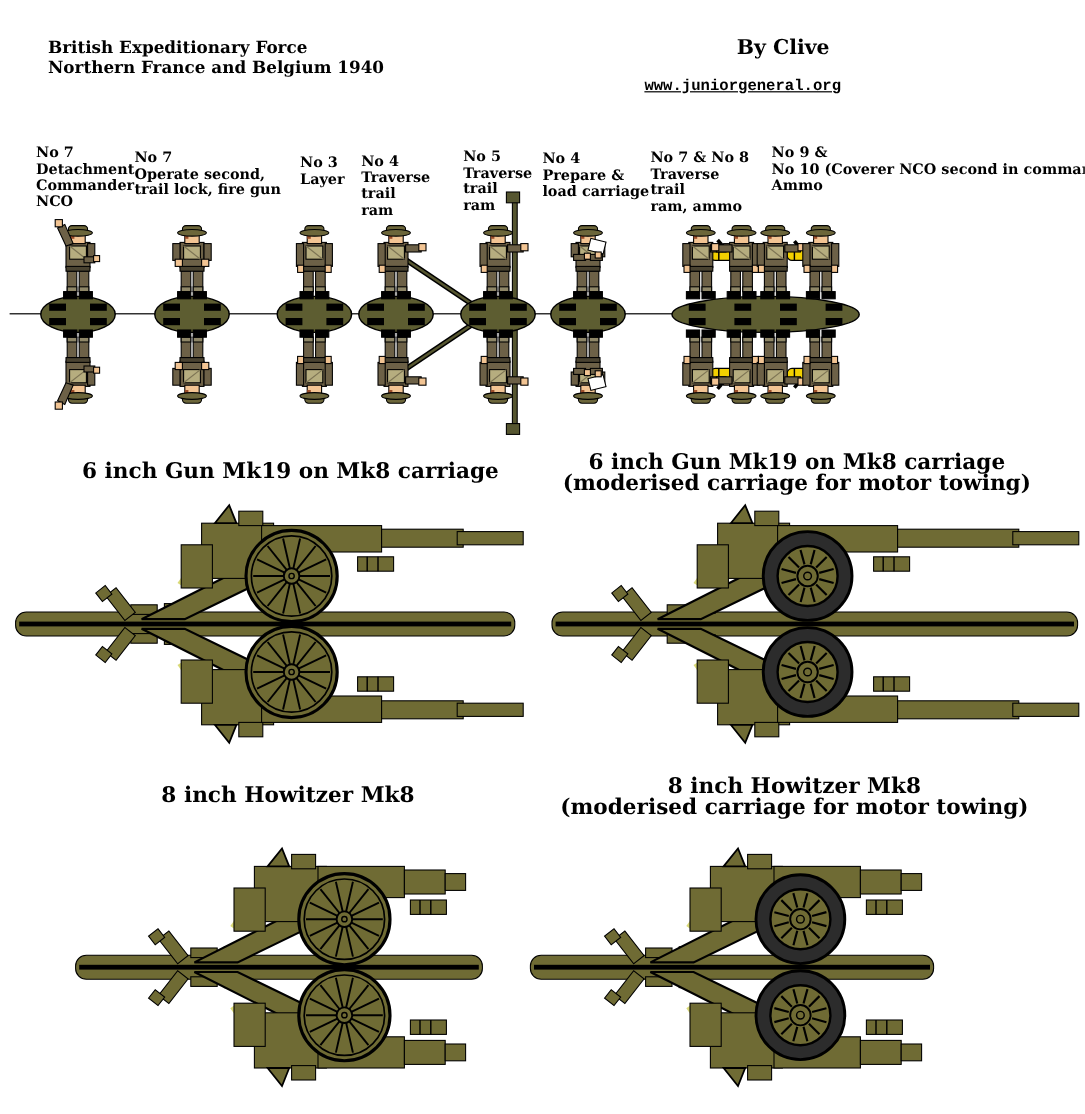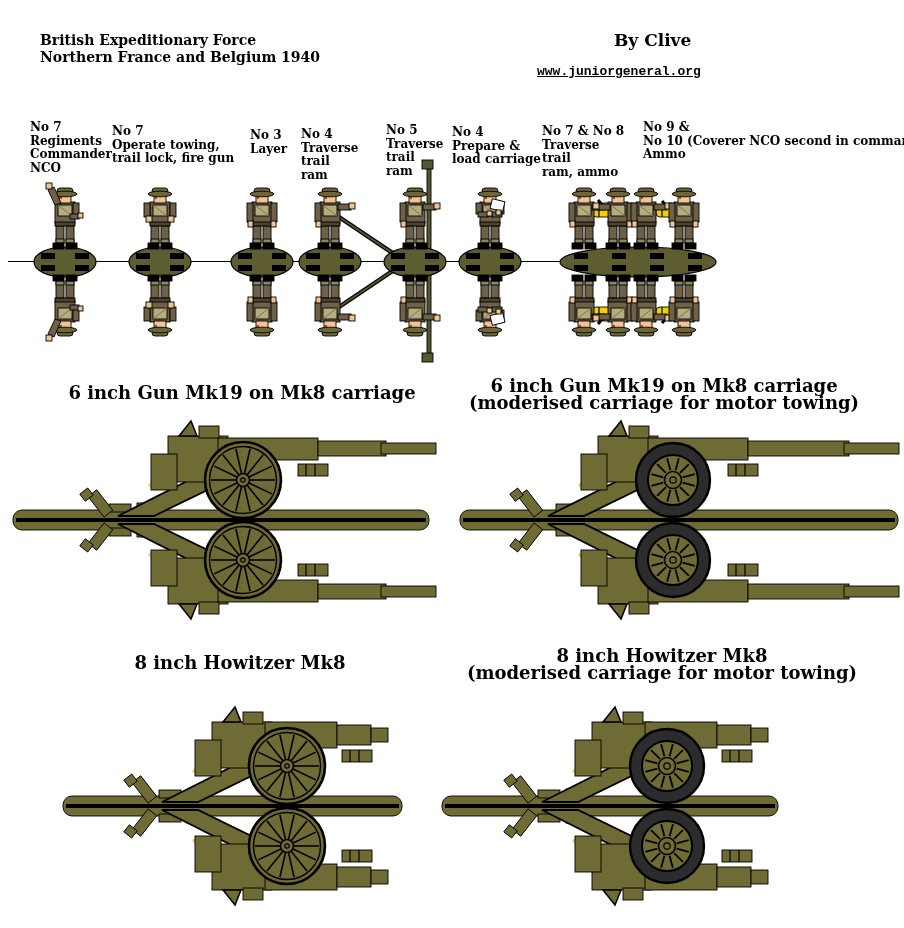--- a/index.html
+++ b/index.html
@@ -24,27 +24,27 @@
   <div class="abs title-block" style="left:40px;top:32px;">
     <div>British Expeditionary Force</div>
     <div>Northern France and Belgium 1940</div>
   </div>
   <div class="abs byline" style="left:572px;top:30px;">By Clive</div>
   <div class="abs website" style="left:537px;top:64px;">www.juniorgeneral.org</div>
 
   <div id="crew-labels">
       <div class="crew-label abs" style="left: 30px; top: 121px;">
         <div>No 7</div>
-        <div>Regiments</div>
+        <div>Detachment</div>
         <div>Commander</div>
         <div>NCO</div>
       </div>
       <div class="crew-label abs" style="left: 112px; top: 125px;">
         <div>No 7</div>
-        <div>Operate towing,</div>
+        <div>Operate second,</div>
         <div>trail lock, fire gun</div>
       </div>
       <div class="crew-label abs" style="left: 250px; top: 129px;">
         <div>No 3</div>
         <div>Layer</div>
       </div>
       <div class="crew-label abs" style="left: 301px; top: 128px;">
         <div>No 4</div>
         <div>Traverse</div>
         <div>trail</div>

